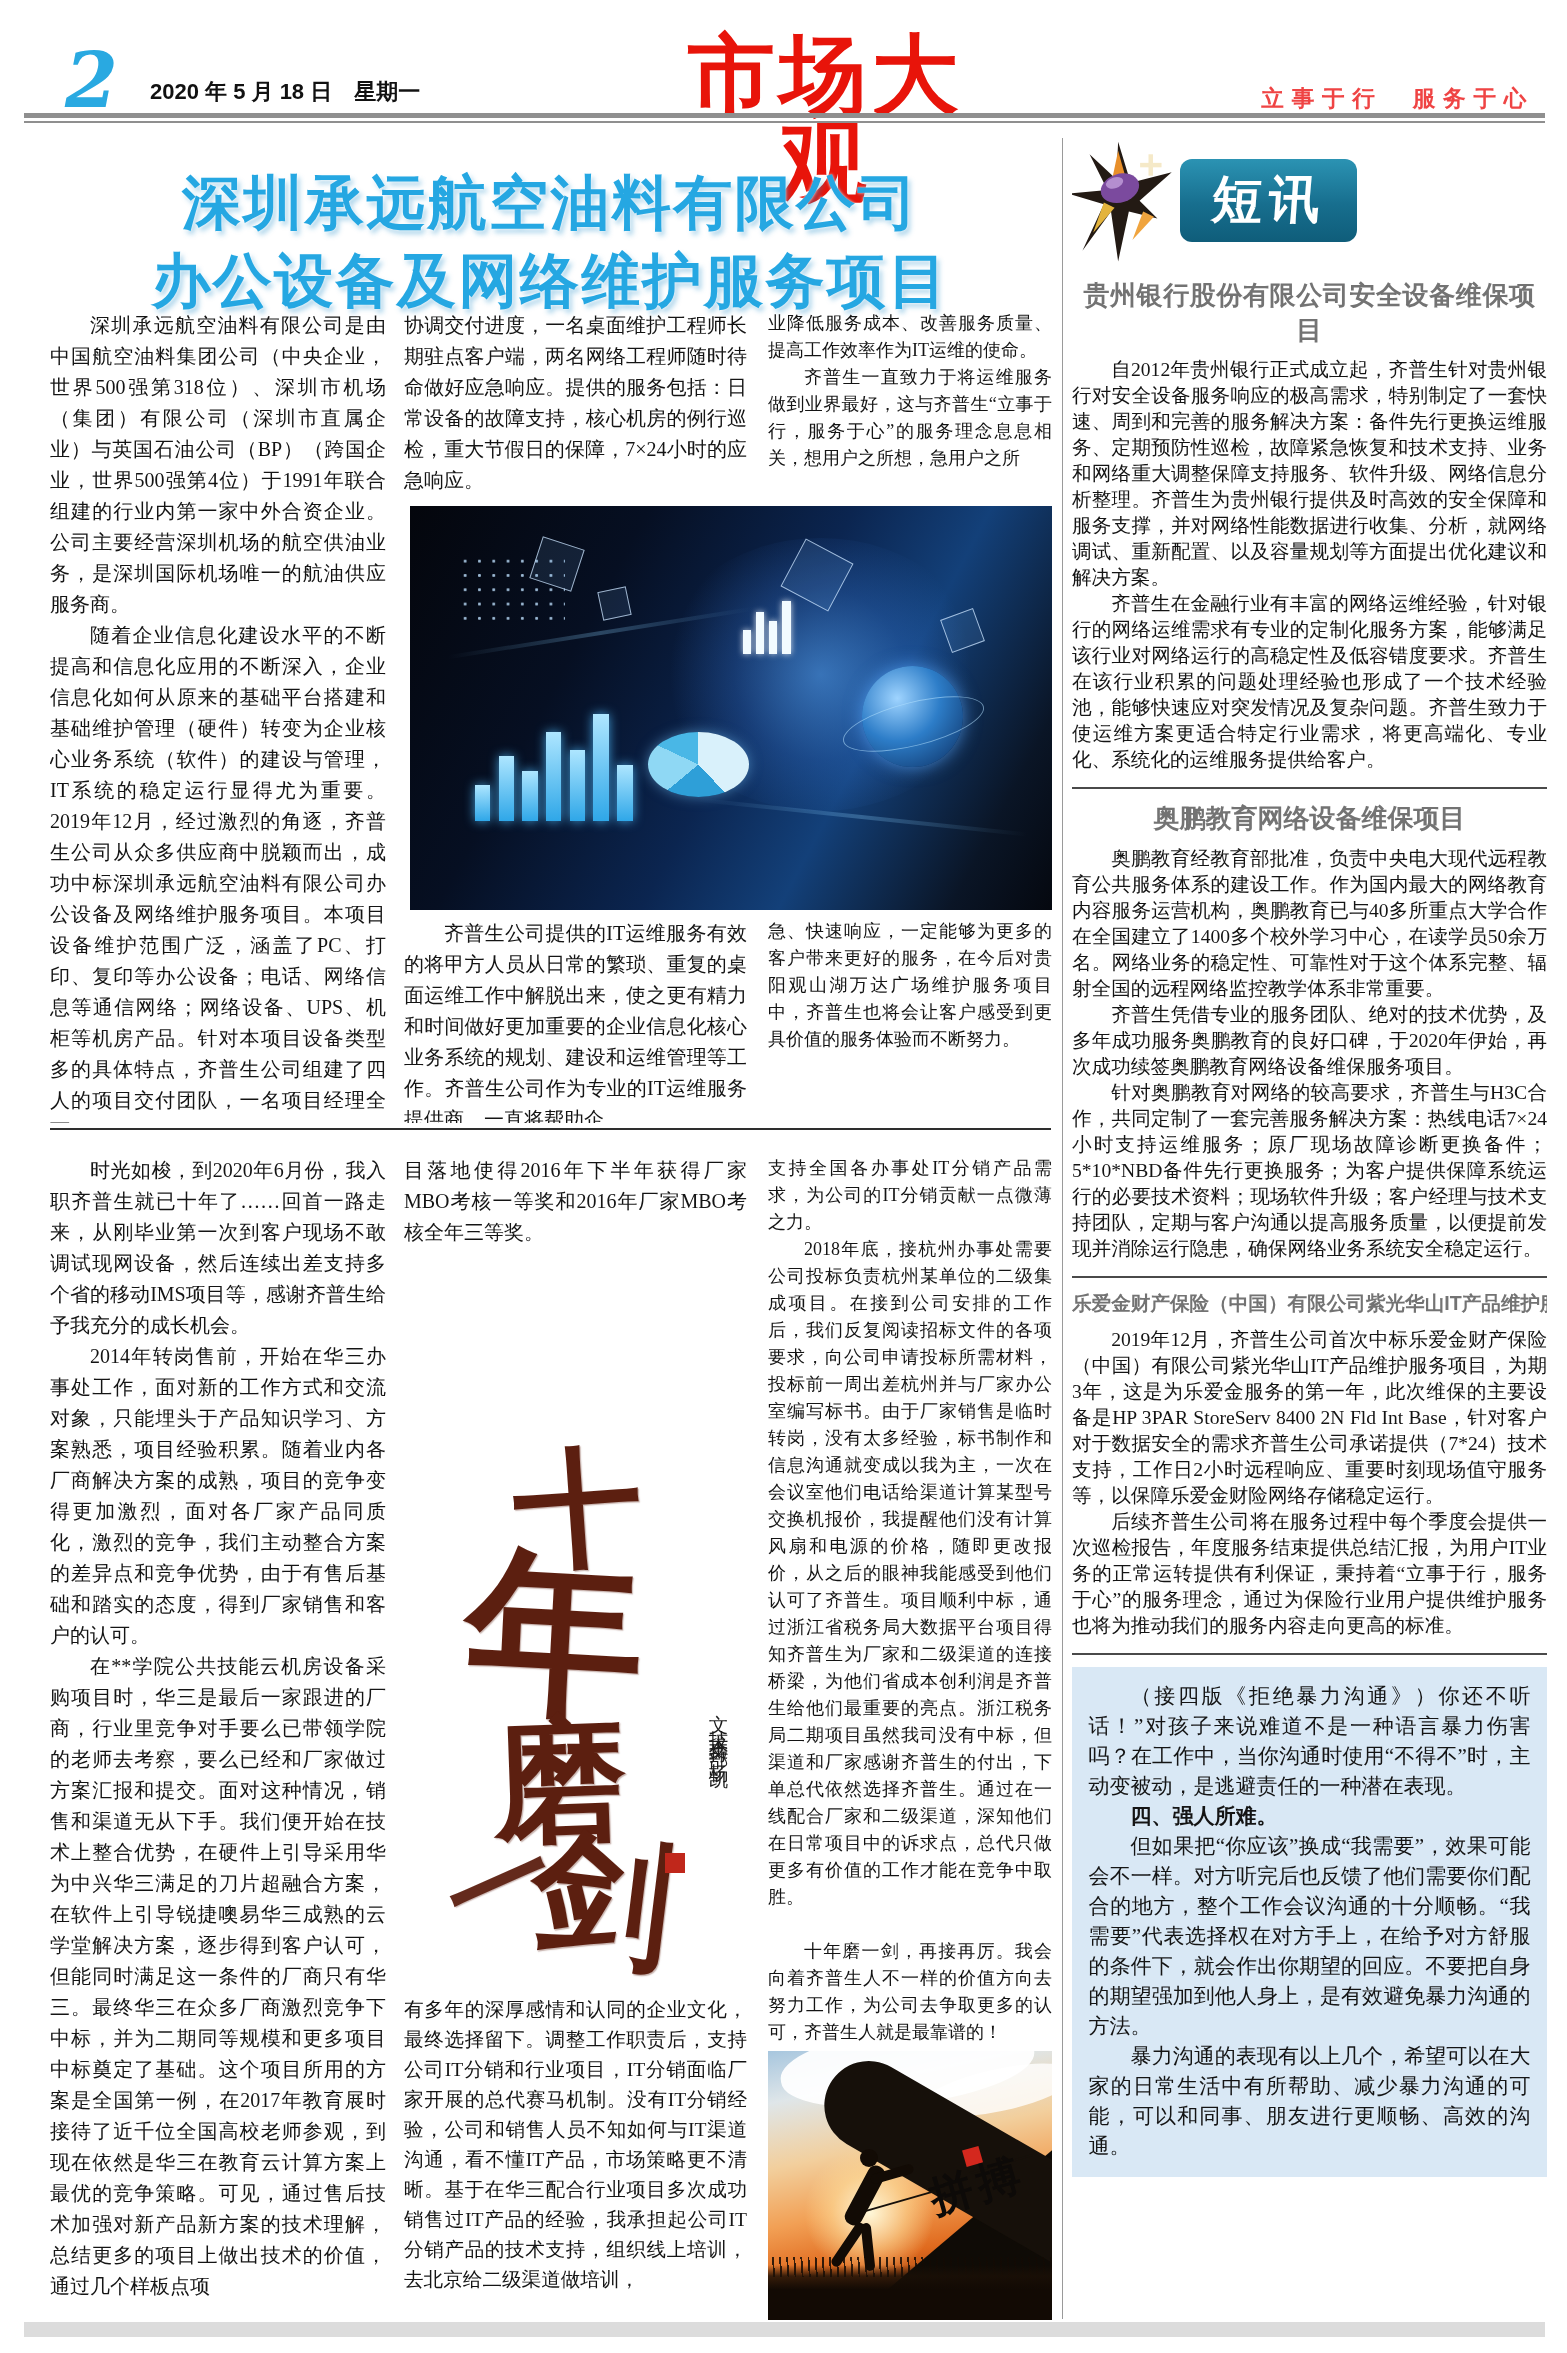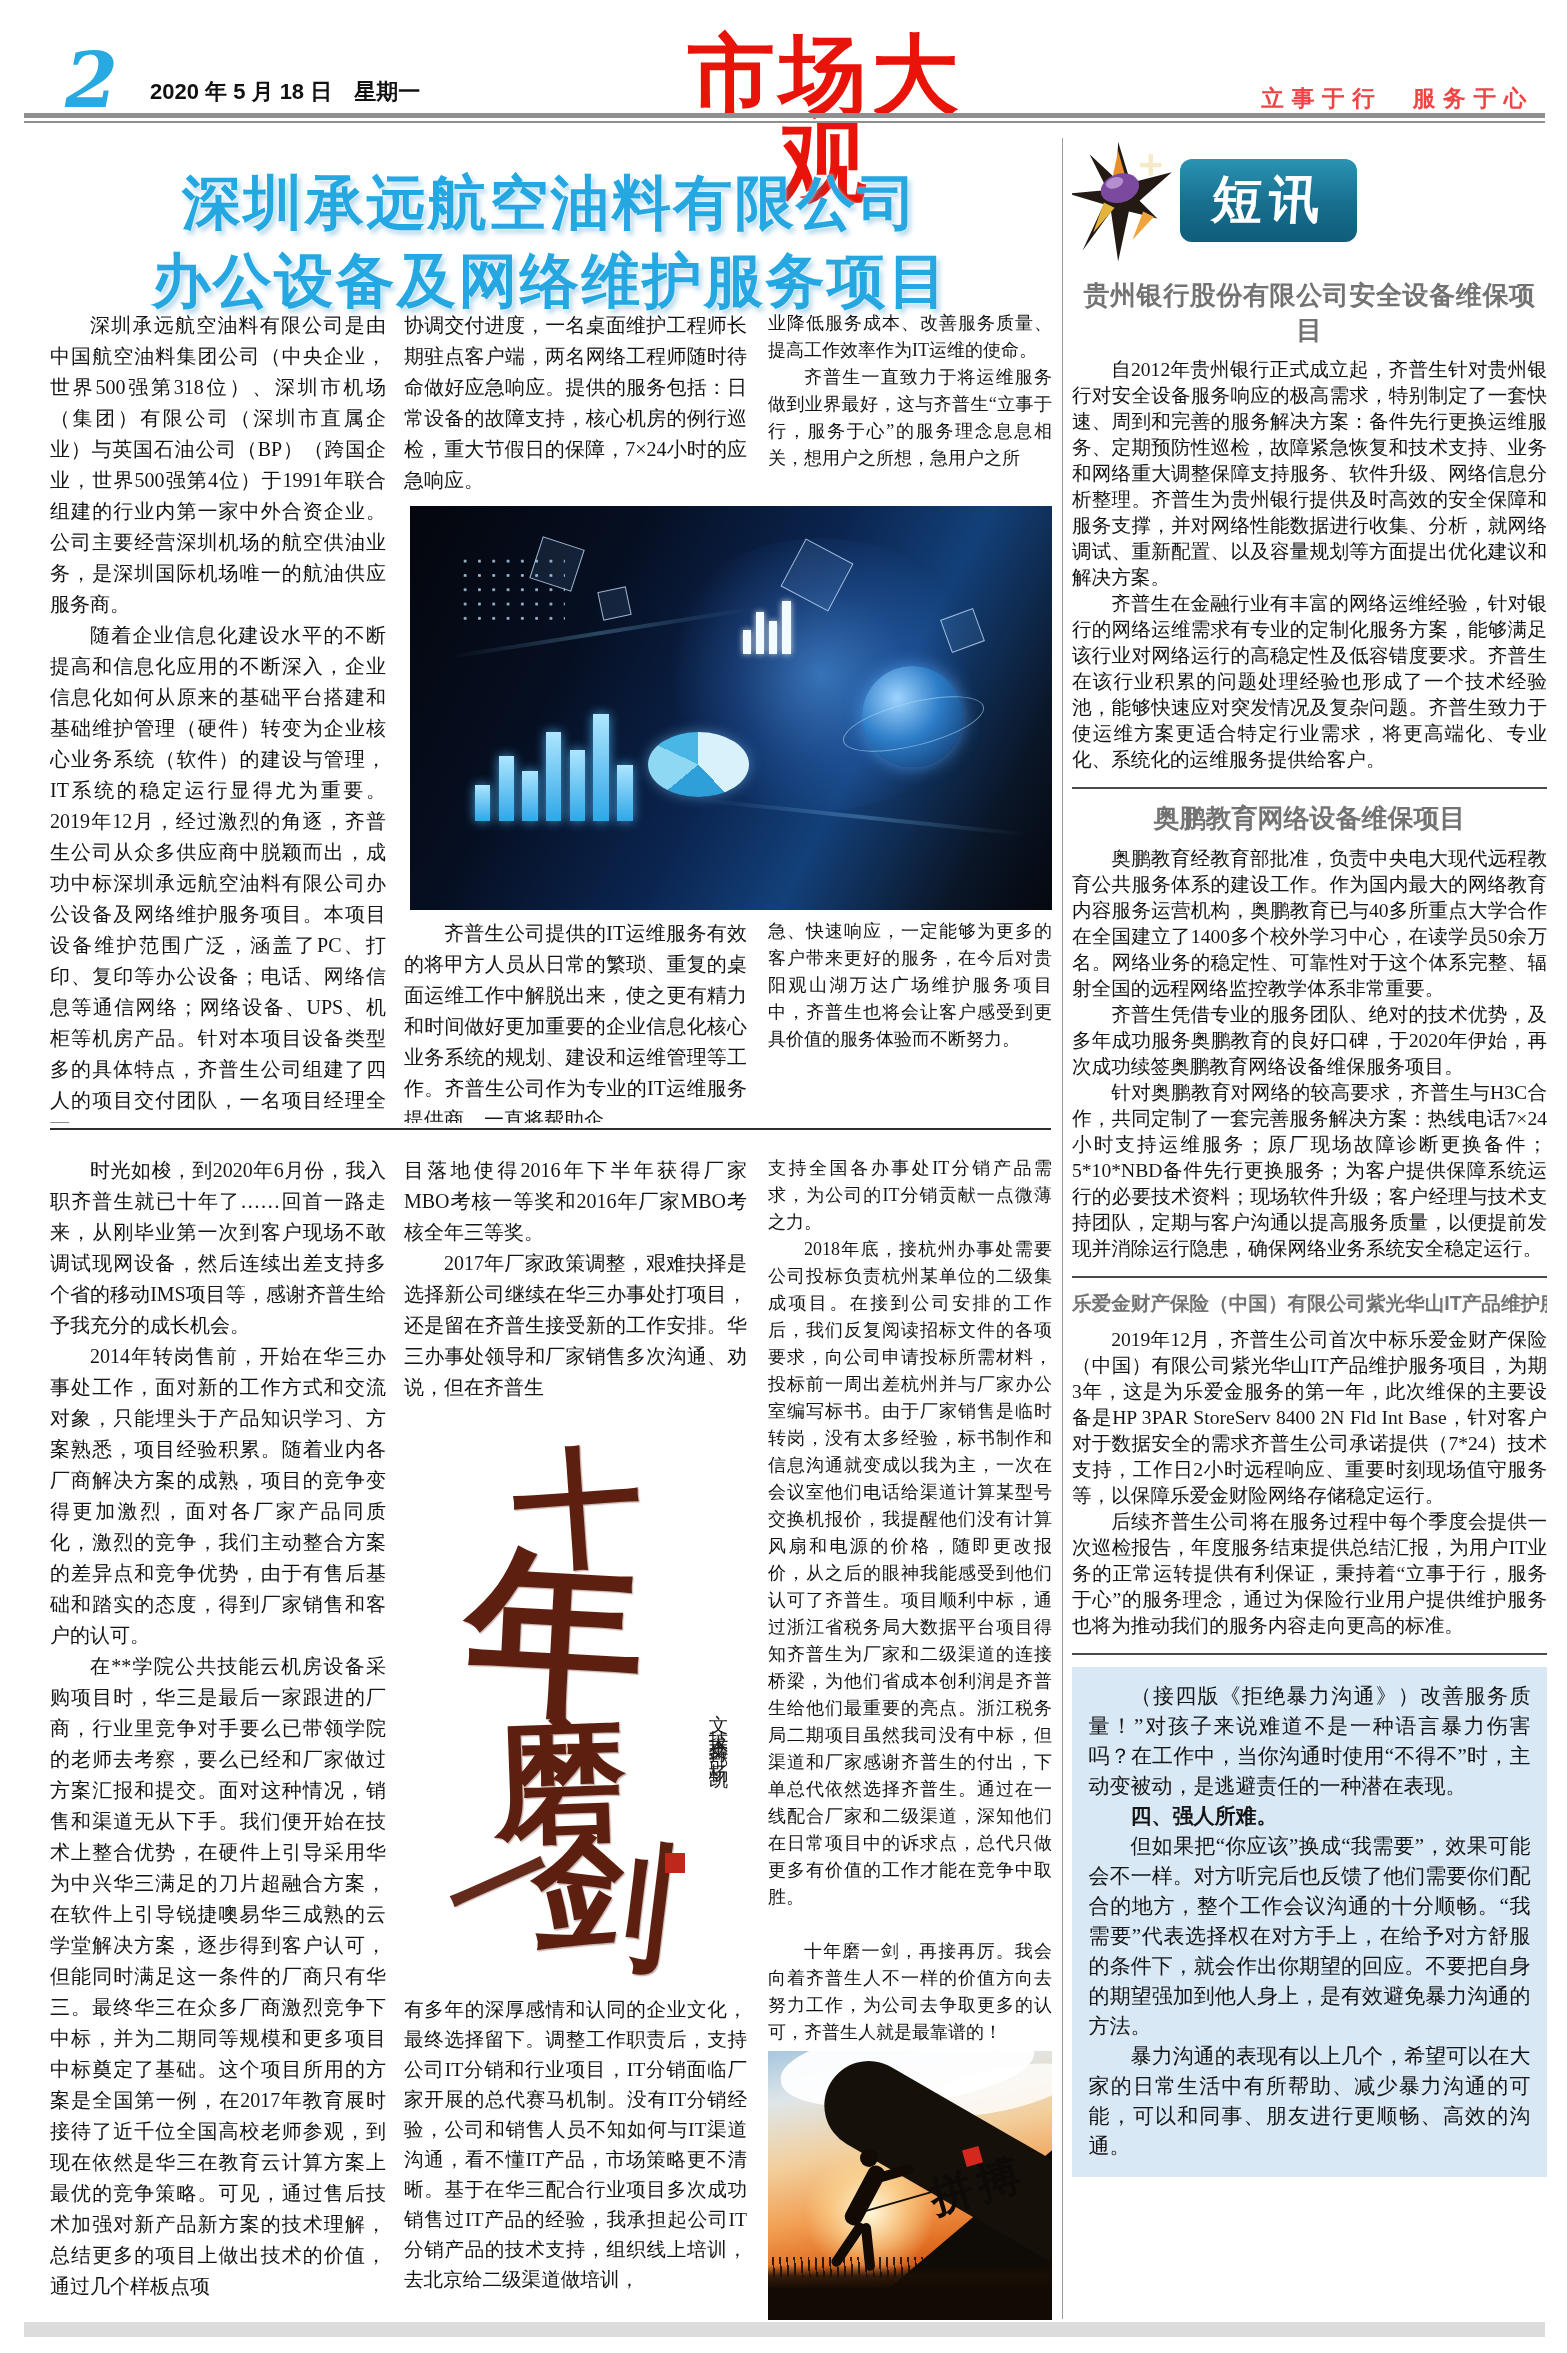--- a/index.html
+++ b/index.html
@@ -181,21 +181,20 @@
 
   <div class="main-rule"></div>
 
   <div class="tcol f34" style="left:50px;top:1155px;width:336px;height:1158px;">
       <p class="para">时光如梭，到2020年6月份，我入职齐普生就已十年了……回首一路走来，从刚毕业第一次到客户现场不敢调试现网设备，然后连续出差支持多个省的移动IMS项目等，感谢齐普生给予我充分的成长机会。</p>
       <p class="para">2014年转岗售前，开始在华三办事处工作，面对新的工作方式和交流对象，只能埋头于产品知识学习、方案熟悉，项目经验积累。随着业内各厂商解决方案的成熟，项目的竞争变得更加激烈，面对各厂家产品同质化，激烈的竞争，我们主动整合方案的差异点和竞争优势，由于有售后基础和踏实的态度，得到厂家销售和客户的认可。</p>
       <p class="para">在**学院公共技能云机房设备采购项目时，华三是最后一家跟进的厂商，行业里竞争对手要么已带领学院的老师去考察，要么已经和厂家做过方案汇报和提交。面对这种情况，销售和渠道无从下手。我们便开始在技术上整合优势，在硬件上引导采用华为中兴华三满足的刀片超融合方案，在软件上引导锐捷噢易华三成熟的云学堂解决方案，逐步得到客户认可，但能同时满足这一条件的厂商只有华三。最终华三在众多厂商激烈竞争下中标，并为二期同等规模和更多项目中标奠定了基础。这个项目所用的方案是全国第一例，在2017年教育展时接待了近千位全国高校老师参观，到现在依然是华三在教育云计算方案上最优的竞争策略。可见，通过售后技术加强对新产品新方案的技术理解，总结更多的项目上做出技术的价值，通过几个样板点项</p>
     </div>
   <div class="tcol f34" style="left:404px;top:1155px;width:343px;height:291px;">
       <p class="para cont">目落地使得2016年下半年获得厂家MBO考核一等奖和2016年厂家MBO考核全年三等奖。</p>
-      <p class="para">2017年厂家政策调整，艰难抉择是选择新公司继续在华三办事处打项目，还是留在齐普生接受新的工作安排。华三办事处领导和厂家销售多次沟通、劝说，但在齐普生</p>
     </div>
 
   <div class="callig">
     <span class="cg cg0">十</span>
     <span class="cg cg1">年</span>
     <span class="cg cg2">磨</span>
     <span class="cg cg3">一</span>
     <span class="cg cg4">剑</span>
     <span class="cg-seal"></span>
     <div class="v-byline">文 技术支持部 杨凯</div>
@@ -271,21 +270,21 @@
 
     <h2 class="sb-title t3">乐爱金财产保险（中国）有限公司紫光华山IT产品维护服务项目</h2>
     <div class="sb-body">
         <p class="para">2019年12月，齐普生公司首次中标乐爱金财产保险（中国）有限公司紫光华山IT产品维护服务项目，为期3年，这是为乐爱金服务的第一年，此次维保的主要设备是HP 3PAR StoreServ 8400 2N Fld Int Base，针对客户对于数据安全的需求齐普生公司承诺提供（7*24）技术支持，工作日2小时远程响应、重要时刻现场值守服务等，以保障乐爱金财险网络存储稳定运行。</p>
         <p class="para">后续齐普生公司将在服务过程中每个季度会提供一次巡检报告，年度服务结束提供总结汇报，为用户IT业务的正常运转提供有利保证，秉持着“立事于行，服务于心”的服务理念，通过为保险行业用户提供维护服务也将为推动我们的服务内容走向更高的标准。</p>
       </div>
 
     <hr class="sb-div">
 
     <div class="cont-box">
-        <p class="para">（接四版《拒绝暴力沟通》）改善服务质量！”对孩子来说难道不是一种语言暴力伤害吗？在工作中，当你沟通时使用“不得不”时，主动变被动，是逃避责任的一种潜在表现。</p>
+        <p class="para">（接四版《拒绝暴力沟通》）你还不听话！”对孩子来说难道不是一种语言暴力伤害吗？在工作中，当你沟通时使用“不得不”时，主动变被动，是逃避责任的一种潜在表现。</p>
         <p class="para subhead">四、强人所难。</p>
         <p class="para">但如果把“你应该”换成“我需要”，效果可能会不一样。对方听完后也反馈了他们需要你们配合的地方，整个工作会议沟通的十分顺畅。“我需要”代表选择权在对方手上，在给予对方舒服的条件下，就会作出你期望的回应。不要把自身的期望强加到他人身上，是有效避免暴力沟通的方法。</p>
         <p class="para">暴力沟通的表现有以上几个，希望可以在大家的日常生活中有所帮助、减少暴力沟通的可能，可以和同事、朋友进行更顺畅、高效的沟通。</p>
       </div>
   </div>
 
   <div class="footer-bar"></div>
 </div>
 
 

